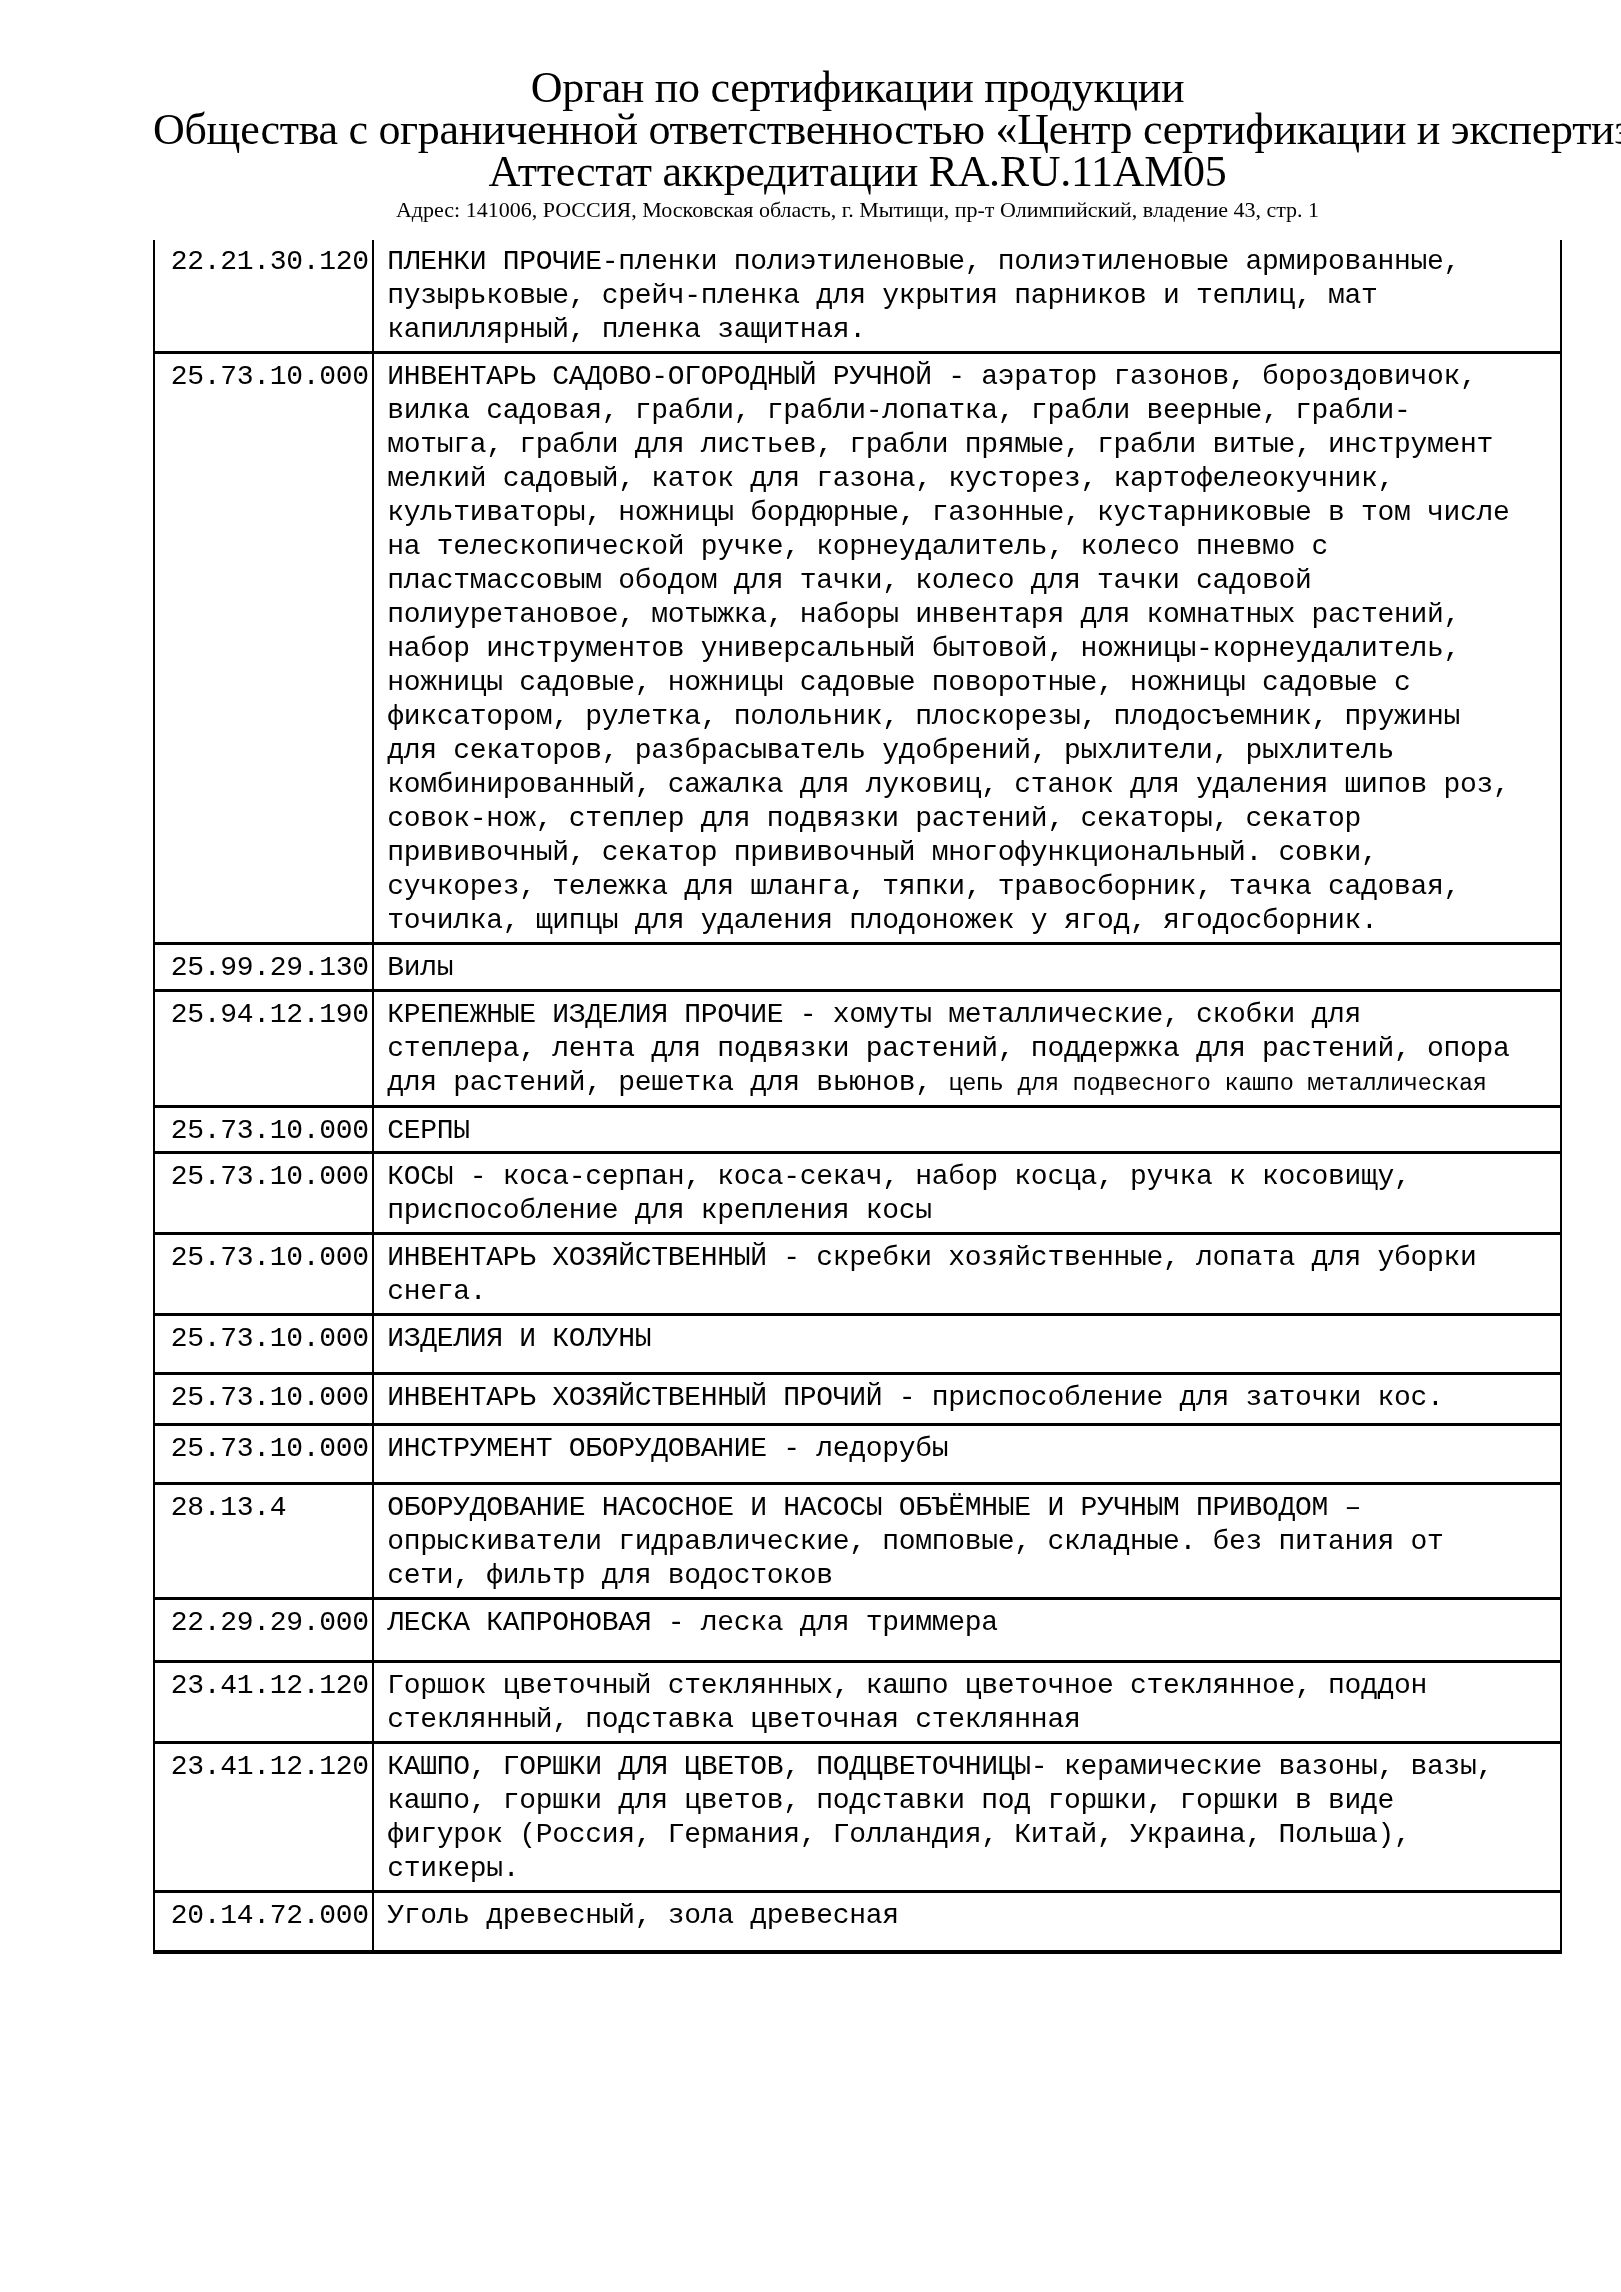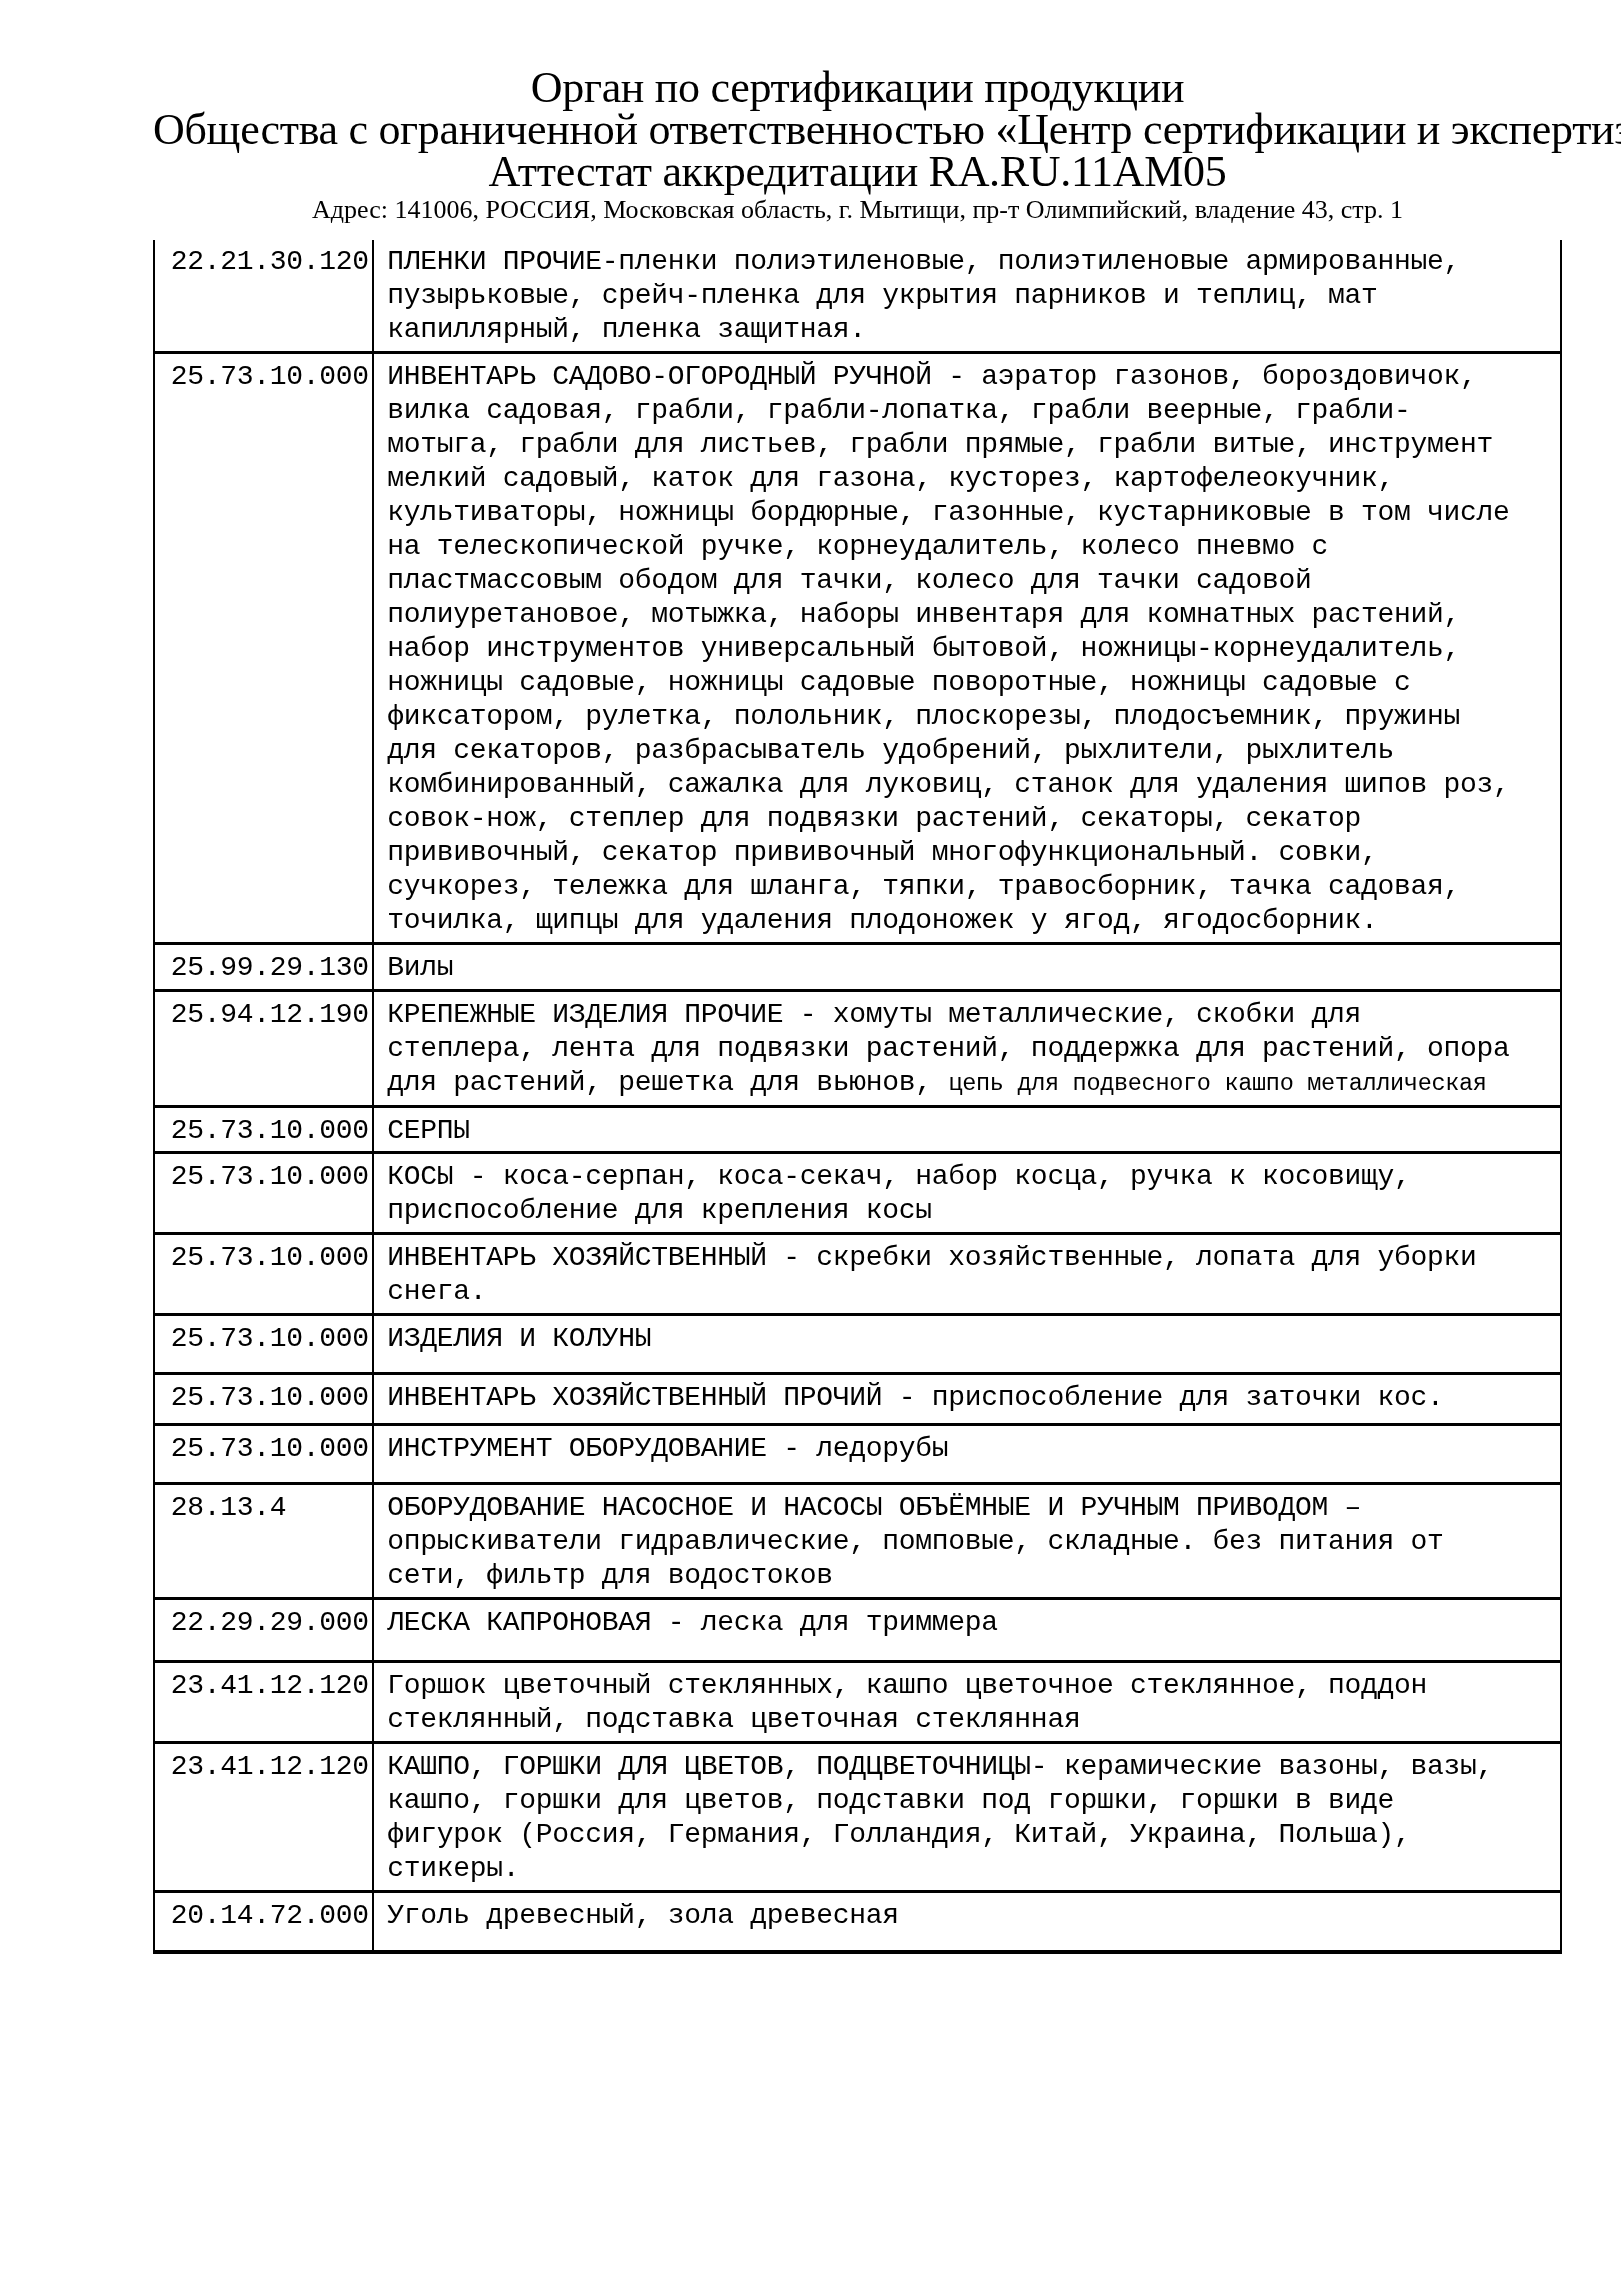--- a/index.html
+++ b/index.html
@@ -25,21 +25,21 @@
     width: 1409px;
     text-align: center;
   }
   .header .h-line {
     font-size: 44px;
     line-height: 42px;
     letter-spacing: -0.3px;
     white-space: nowrap;
   }
   .header .h-address {
-    font-size: 26px;
+    font-size: 22px;
     line-height: 28px;
     margin-top: 2.9px;
     white-space: nowrap;
   }
   table.doc-table {
     margin: 15.7px 0 0 153px;
     width: 1409px;
     border-collapse: collapse;
     table-layout: fixed;
     font-family: Liberation Mono, monospace;

